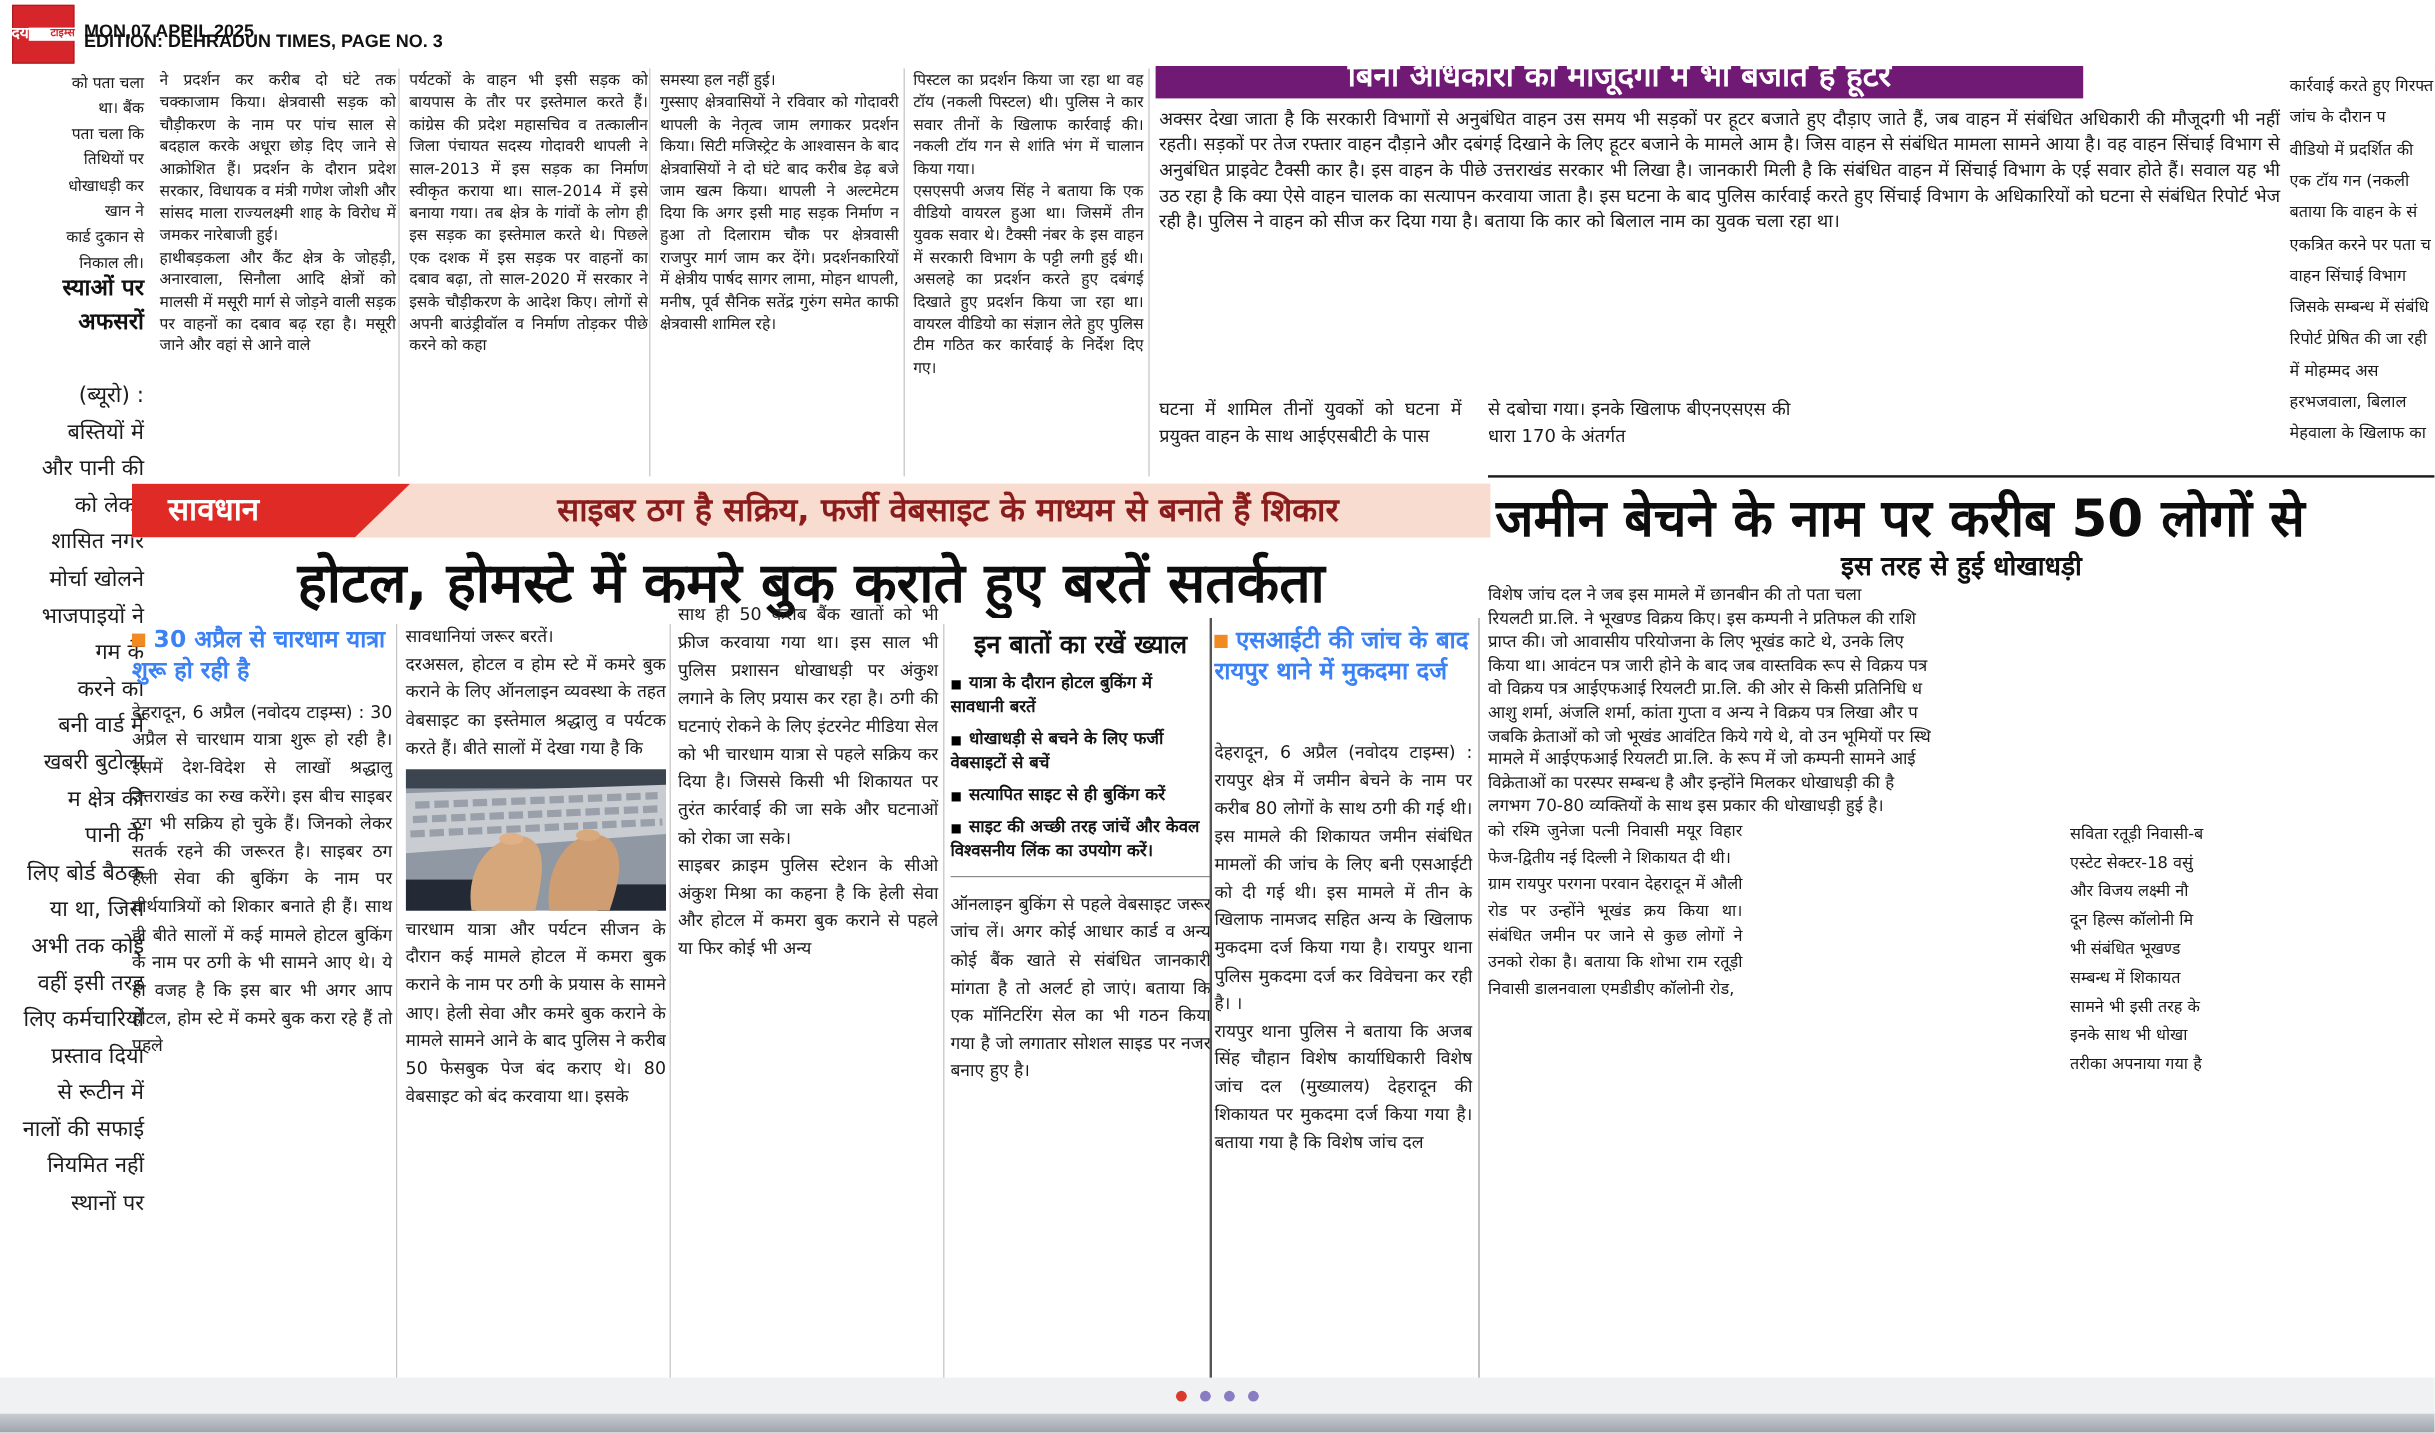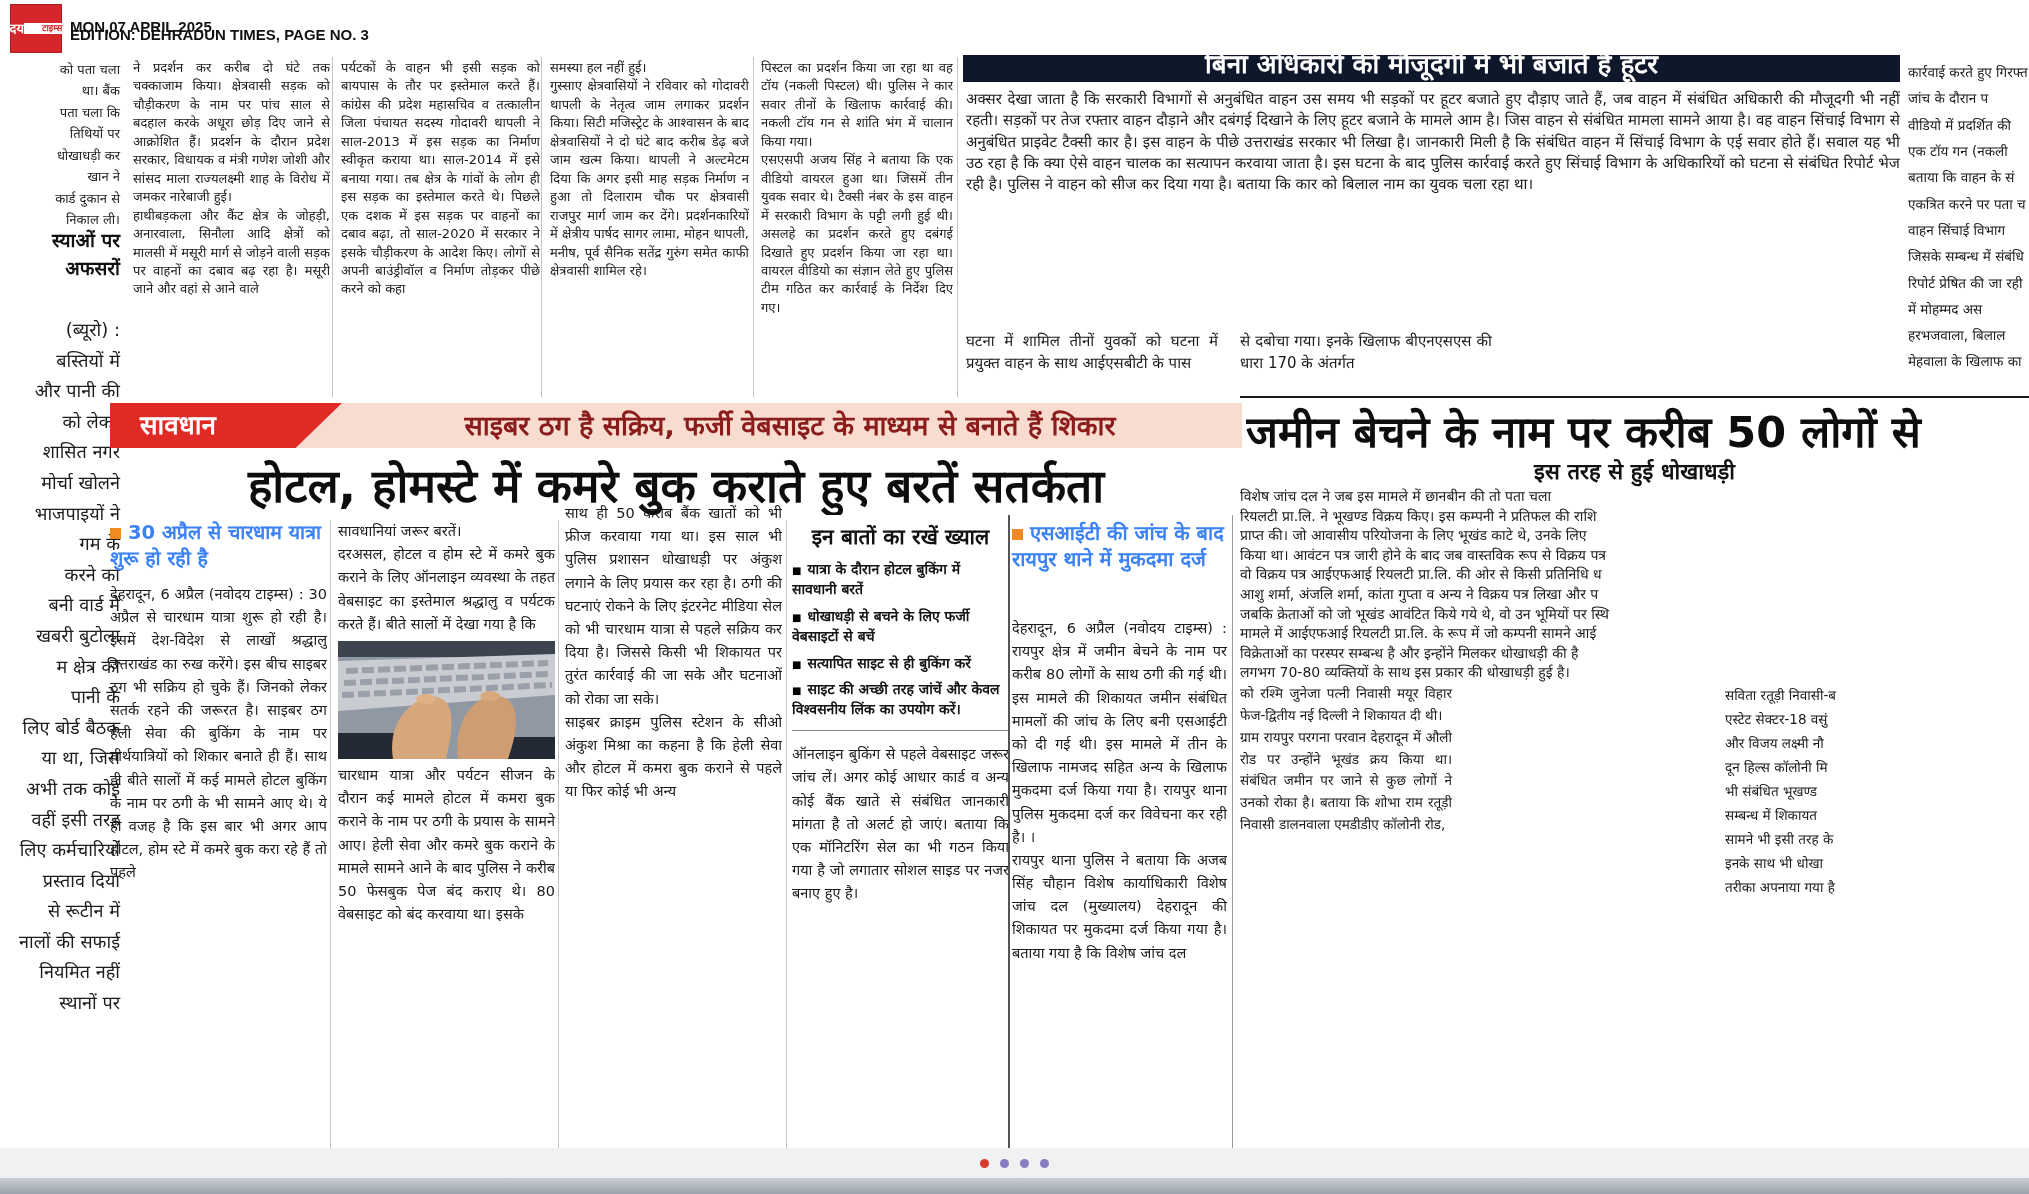--- a/index.html
+++ b/index.html
@@ -31,21 +31,21 @@
   #col1{left:133px;width:197px;}
   #col2{left:341px;width:199px;}
   #col3{left:550px;width:199px;}
   #col4{left:761px;width:192px;}
 
   .vdiv{position:absolute;width:1px;background:#c4c4c4;}
   .vdiv.dark{background:#555;width:2px;}
   .vdiv.mid{background:#999;}
 
   
-  .hooter-bar{position:absolute;left:963px;top:0;width:937px;height:27px;background:#0f172a;overflow:hidden;}
+  .hooter-bar{position:absolute;left:963px;top:0;width:773px;height:27px;background:#701a75;overflow:hidden;}
   .hooter-bar span{display:block;margin-top:-7px;text-align:center;color:#ffffff;font-weight:bold;font-size:26px;line-height:32px;}
   #hooter-body{position:absolute;left:966px;top:34px;width:934px;font-size:15px;line-height:1.42;}
   #follow-left{position:absolute;left:966px;top:276px;width:252px;font-size:15px;line-height:1.45;}
   #follow-right{position:absolute;left:1240px;top:276px;width:252px;font-size:15px;line-height:1.45;}
   #right-strip{position:absolute;left:1908px;top:4px;width:121px;font-size:13.5px;line-height:1.95;overflow:hidden;}
 
   
   .caution{position:absolute;left:110px;top:348px;width:1132px;height:45px;background:#f8dcd0;}
   .ribbon{position:absolute;left:0;top:0;width:232px;height:45px;background:#e02a26;
           clip-path:polygon(0 0,100% 0,80% 100%,0 100%);}

